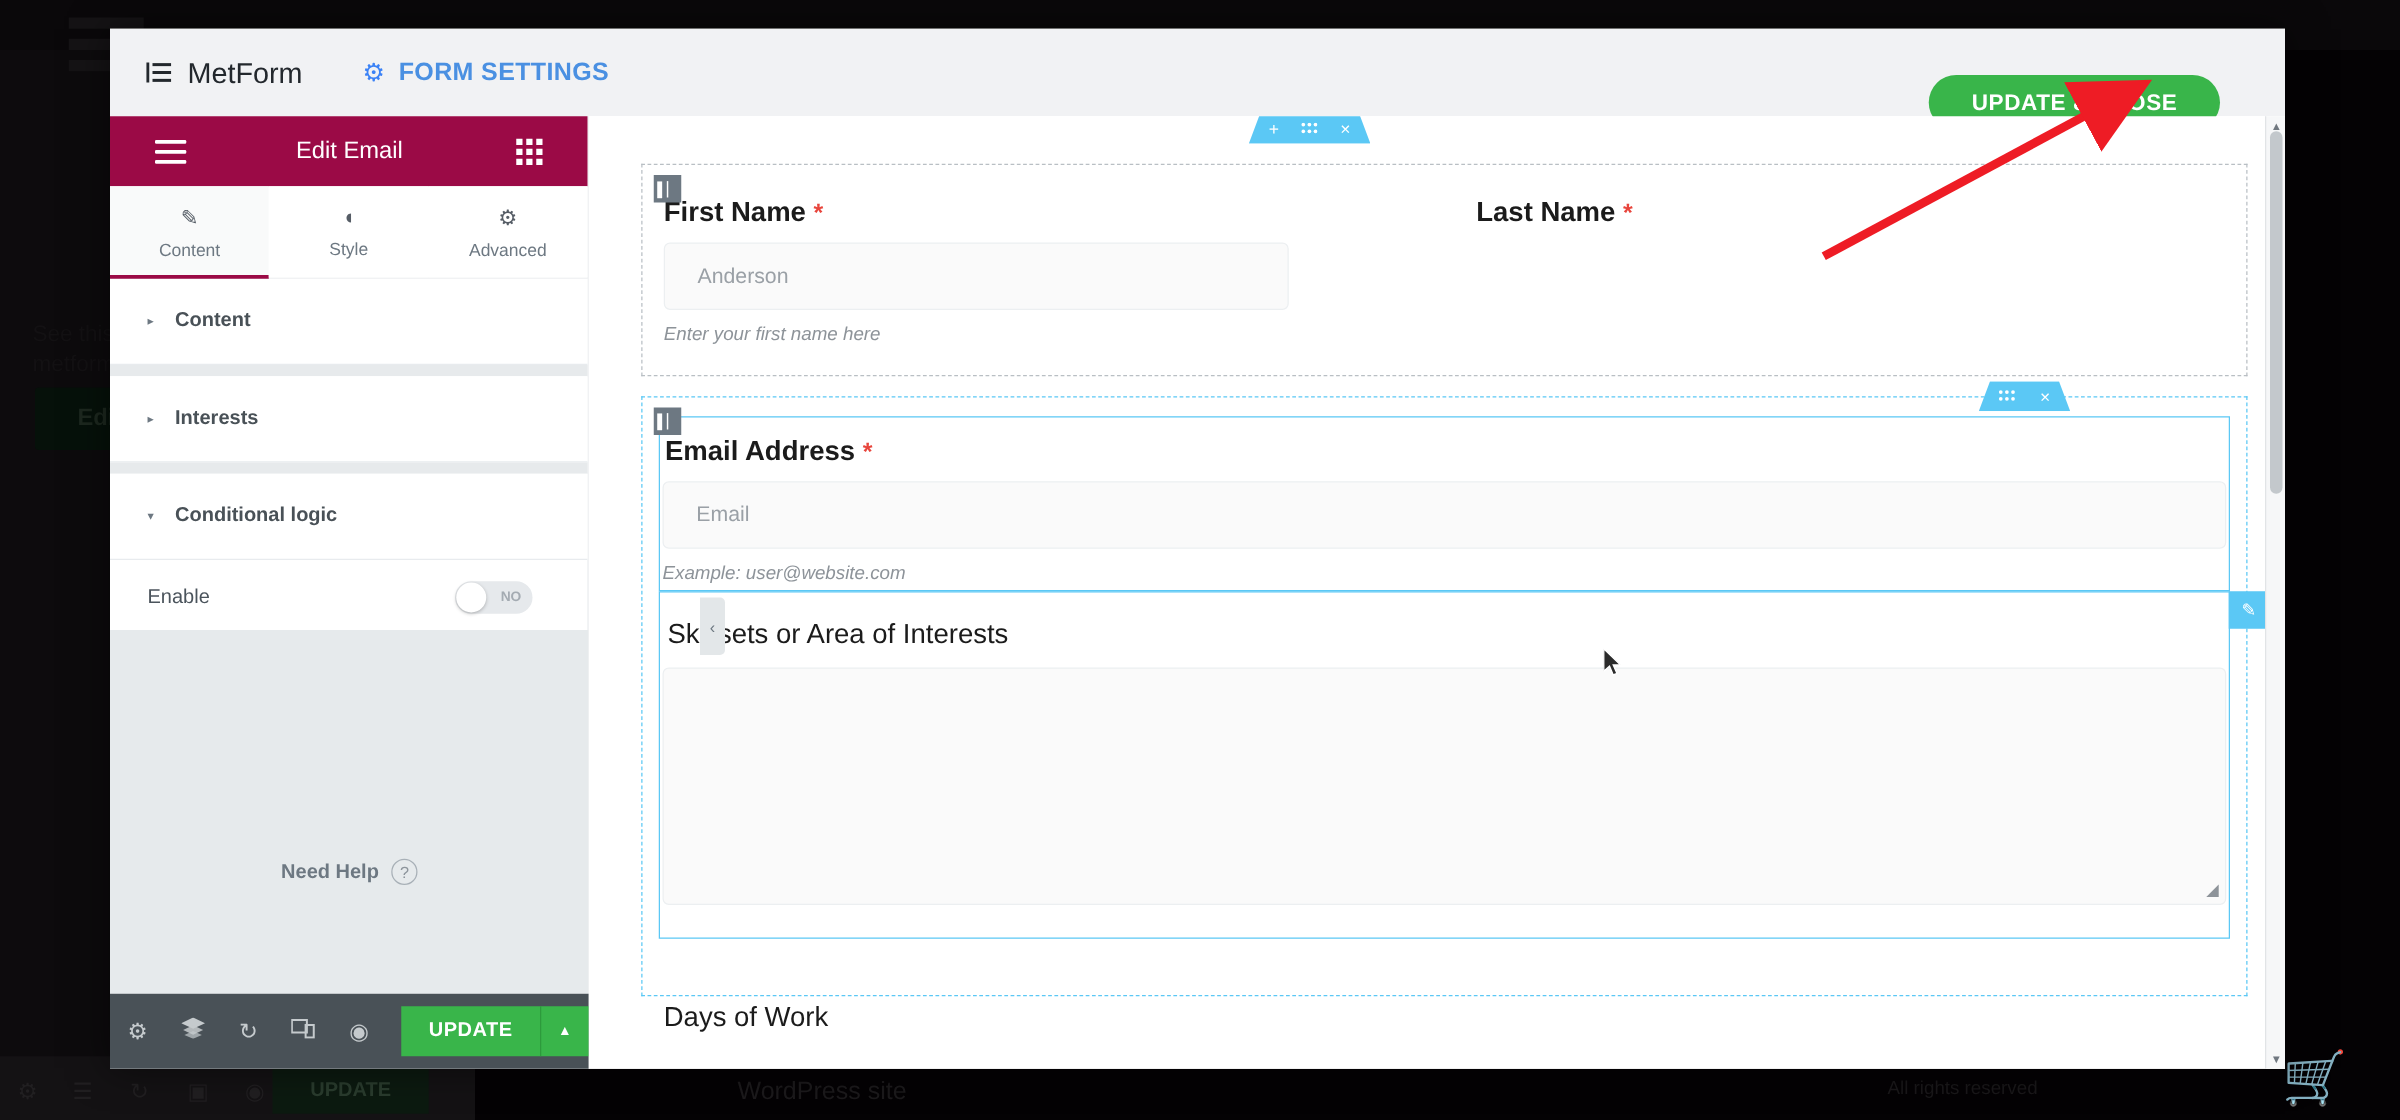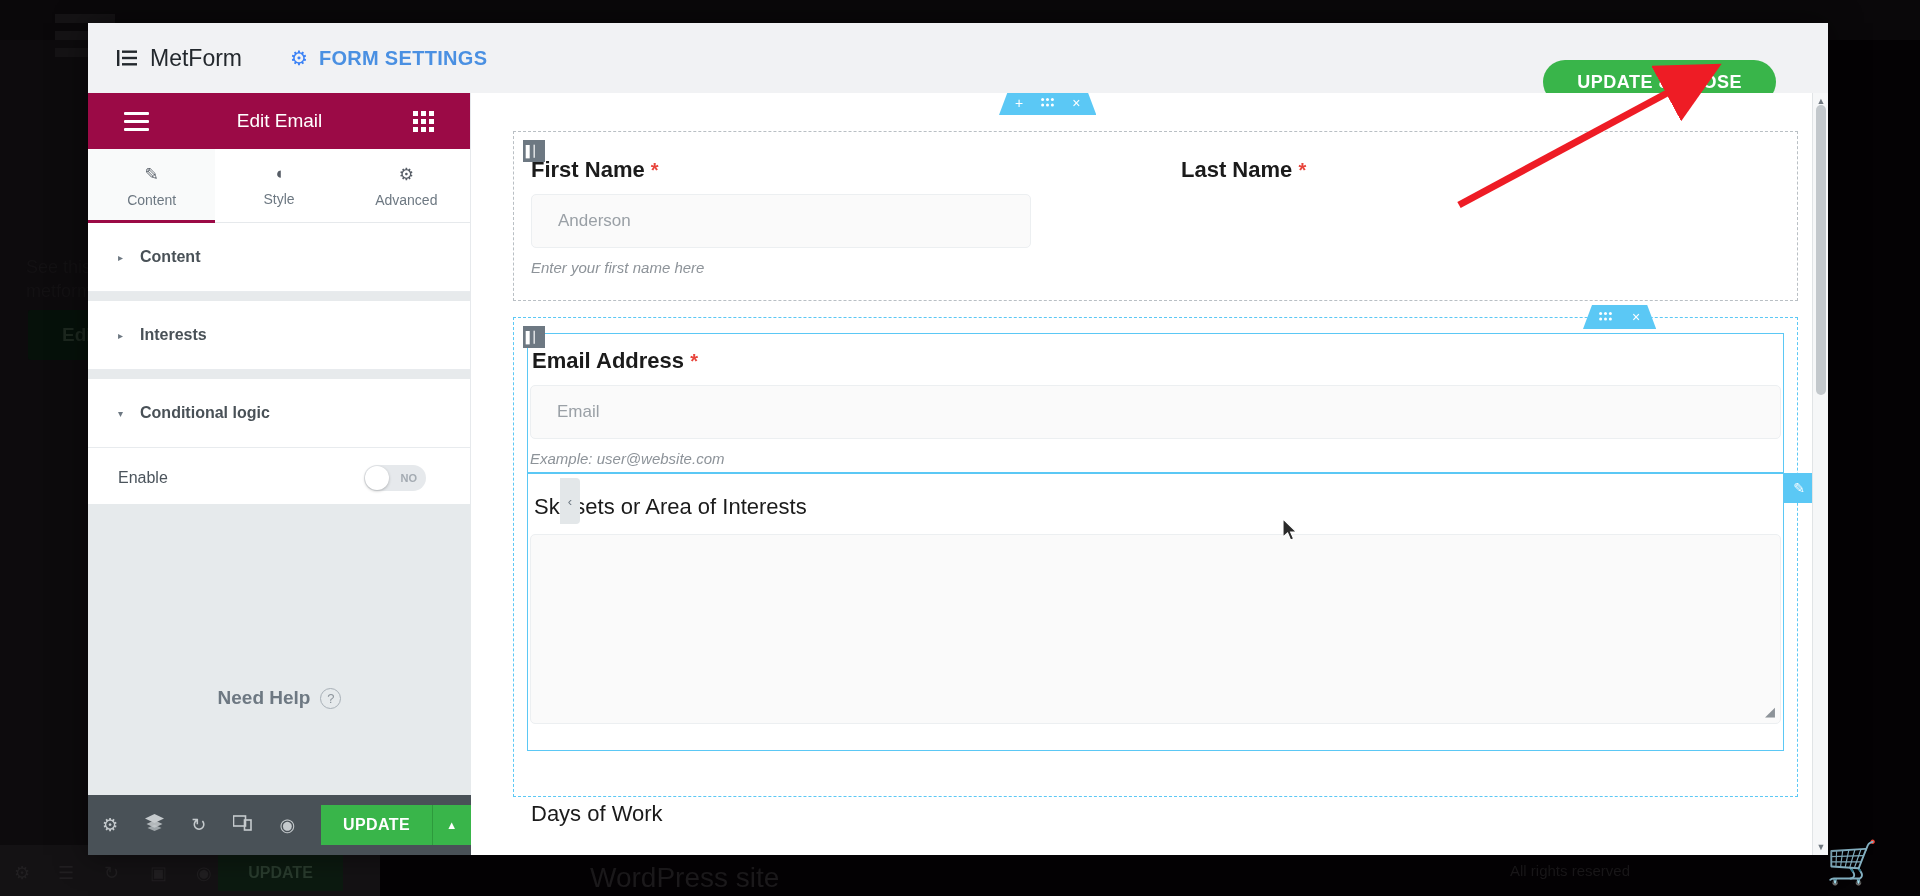--- a/index.html
+++ b/index.html
@@ -29,21 +29,21 @@
   .ghost-accordion {
     position: absolute; font-size: 21px; font-weight: bold; color: #171517;
   }
   .ghost-text { position: absolute; font-size: 18px; color: #131113; line-height: 1.6; }
   .ghost-btn {
     position: absolute; background: #06110a; color: #1d281f;
     font-size: 19px; font-weight: bold; padding: 14px 34px; border-radius: 3px;
   }
   #ghost-footer-site {
     position: absolute; top: 862px; left: 590px;
-    font-size: 28px; color: #1c1a1c;
+    font-size: 20px; color: #1c1a1c;
   }
   #ghost-footer-rights {
     position: absolute; top: 862px; left: 1510px;
     font-size: 15px; color: #1a181a;
   }
   #ghost-bottom-toolbar {
     position: absolute; top: 845px; left: 0; width: 380px; height: 51px;
     background: #141214;
   }
   .ghost-toolbar-icon { position: absolute; top: 862px; font-size: 18px; color: #211f21; }
@@ -172,21 +172,21 @@
   }
   #panel-grayfill {
     position: absolute; top: 411px; left: 0; width: 383px; height: 291px;
     background: #e6eaec;
   }
   #need-help {
     position: absolute; top: 594px; left: 0; width: 383px;
     display: flex; align-items: center; justify-content: center; gap: 10px;
     cursor: pointer;
   }
-  #need-help .nh-label { font-size: 19px; font-weight: bold; color: #6d7882; }
+  #need-help .nh-label { font-size: 16px; font-weight: bold; color: #6d7882; }
   #need-help .nh-q {
     width: 21px; height: 21px; border-radius: 50%;
     border: 1.6px solid #a8b0b7; color: #8d959c;
     font-size: 13px; display: flex; align-items: center; justify-content: center;
   }
 
   #panel-footer {
     position: absolute; bottom: 0; left: 0; width: 383px; height: 60px;
     background: #495157; display: flex; align-items: center; gap: 0;
   }

